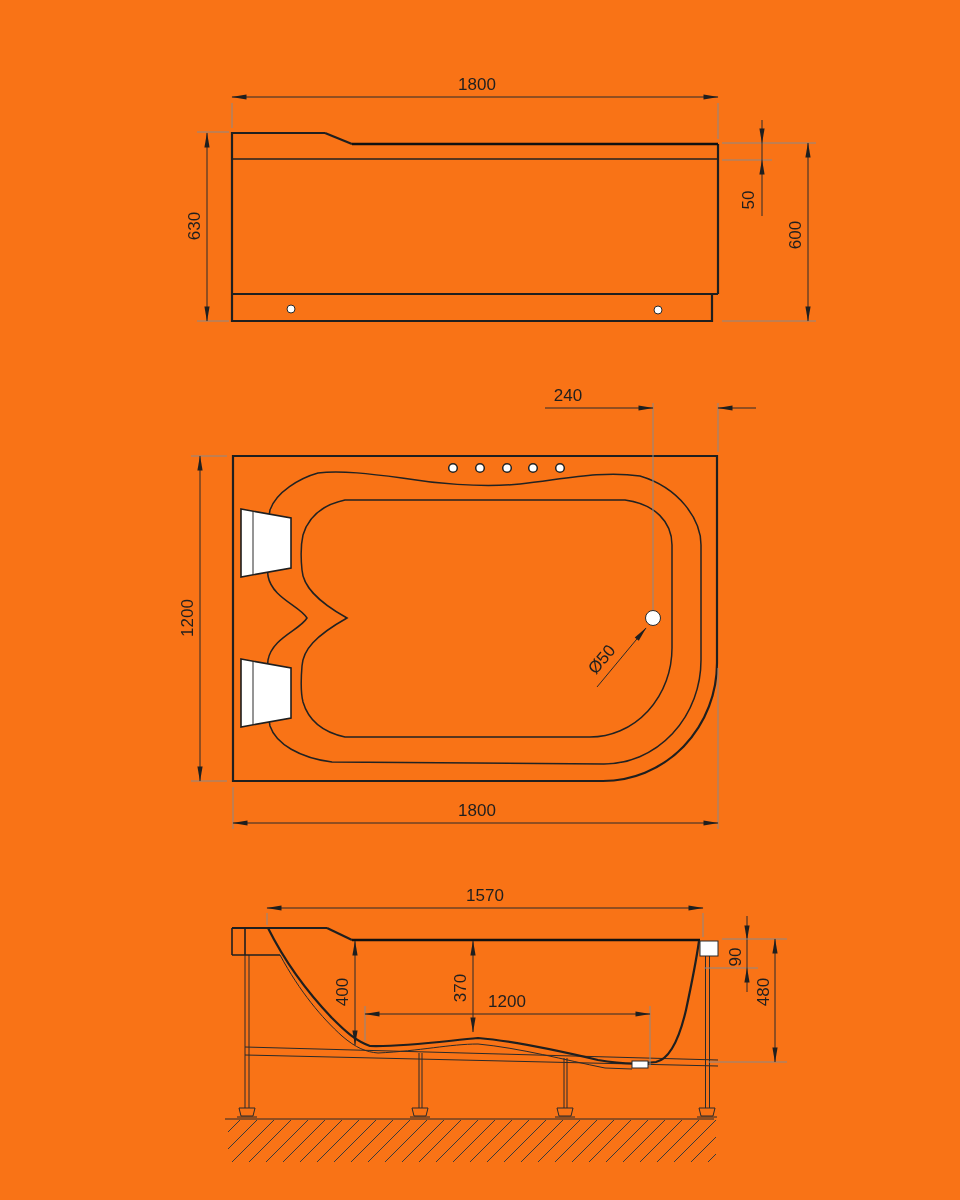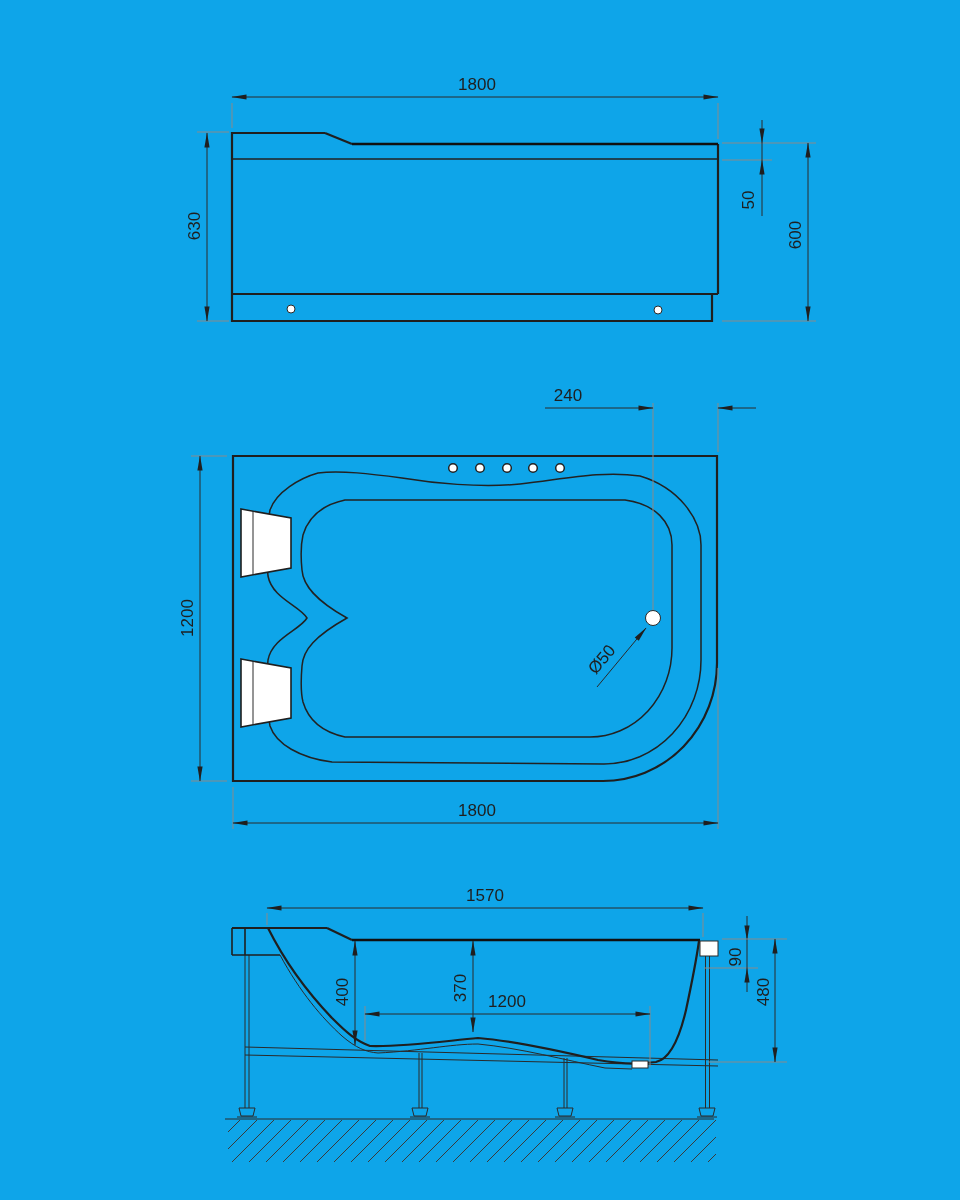--- a/index.html
+++ b/index.html
@@ -1,16 +1,16 @@
 <!DOCTYPE html>
 <html><head>
 <meta charset="utf-8">
 <style>
   html,body{margin:0;padding:0;background:#ffffff;}
-  .page{width:960px;height:1200px;background:#0ea5e9;position:relative;font-family:"Liberation Sans",sans-serif;}
+  .page{width:960px;height:1200px;background:#f97316;position:relative;font-family:"Liberation Sans",sans-serif;}
   svg{display:block;}
   text{font-family:"Liberation Sans",sans-serif;font-size:17px;fill:#1f1f1f;}
   .o2{stroke:#1f1f1f;stroke-width:2.2;fill:none;stroke-linecap:butt;stroke-linejoin:miter;}
   .o24{stroke:#111;stroke-width:2.6;fill:none;}
   .o16{stroke:#1f1f1f;stroke-width:1.6;fill:none;}
   .c15{stroke:#222;stroke-width:1.5;fill:none;}
   .thin{stroke:#2a2a2a;stroke-width:1;fill:none;}
   .dim{stroke:#2a2a2a;stroke-width:1;fill:none;}
   .ext{stroke:#8a8a8a;stroke-width:1;fill:none;}
   .whitefill{fill:#ffffff;}

